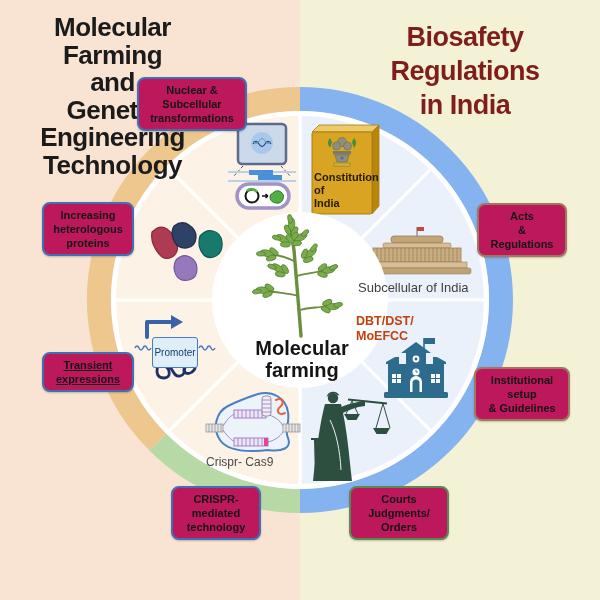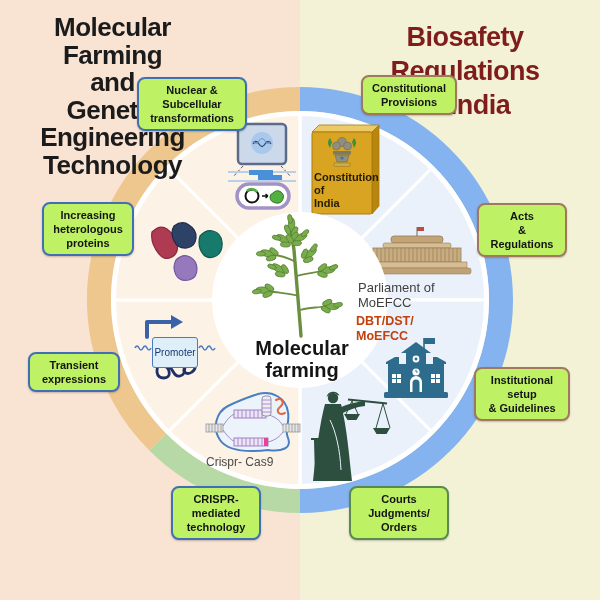--- a/index.html
+++ b/index.html
@@ -10,21 +10,21 @@
   }
   .bg-half{position:absolute;top:0;width:300px;height:600px;}
   .bg-left{left:0;background:#f9e3d2;}
   .bg-right{left:300px;background:#f4f2d6;}
   .wheel{position:absolute;left:0;top:0;}
   .pre{white-space:pre-line;}
   .title{position:absolute;text-align:center;font-weight:bold;}
   .title-left{left:15px;top:14px;width:195px;font-size:26px;line-height:27.5px;color:#1b1b1b;letter-spacing:-0.5px;}
   .title-right{left:358px;top:20px;width:214px;font-size:27px;line-height:34px;color:#7f1d1d;letter-spacing:-0.5px;}
   .label-box{
-    position:absolute;background:#bef264;border:2px solid #4070b4;border-radius:8px;
+    position:absolute;background:#be185d;border:2px solid #4070b4;border-radius:8px;
     font-weight:bold;font-size:11px;line-height:1.28;text-align:center;color:#141414;
     padding:4px 2px;box-shadow:0 1px 2px rgba(0,0,0,0.22);
   }
   .b-blue{border-color:#4070b4;}
   .b-brown{border-color:#a0785f;}
   .b-green{border-color:#5a8a50;}
   .caption{position:absolute;}
   .cap-parliament{left:358px;top:280px;width:114px;font-size:13px;color:#3f3f3f;}
   .cap-dbt{left:356px;top:314px;width:78px;font-size:12.5px;font-weight:bold;color:#c2410c;line-height:1.2;}
   .cap-book{left:314px;top:171px;width:60px;font-size:11px;font-weight:bold;color:#231c00;line-height:1.2;}
@@ -213,39 +213,37 @@
   <div class="title title-right pre">Biosafety
 Regulations
 in India</div>
 
   <div class="label-box b-blue pre" style="left:137px;top:77px;width:102px;">Nuclear &amp;
 Subcellular
 transformations</div>
   <div class="label-box b-blue pre" style="left:42px;top:202px;width:84px;">Increasing
 heterologous
 proteins</div>
-  <div class="label-box b-blue pre" style="left:28px;top:352px;width:84px;">Transient
+  <div class="label-box b-blue pre" style="left:42px;top:352px;width:84px;text-decoration:underline;">Transient
 expressions</div>
   <div class="label-box b-blue pre" style="left:171px;top:486px;width:82px;">CRISPR-
 mediated
 technology</div>
 
-  <div class="label-box b-brown pre" style="left:361px;top:75px;width:88px;">Constitutional
-Provisions</div>
   <div class="label-box b-brown pre" style="left:477px;top:203px;width:82px;">Acts
 &amp;
 Regulations</div>
   <div class="label-box b-brown pre" style="left:474px;top:351px;width:88px;margin-top:16px;">Institutional
 setup
 &amp; Guidelines</div>
   <div class="label-box b-green pre" style="left:349px;top:486px;width:92px;">Courts
 Judgments/
 Orders</div>
 
-  <div class="caption cap-parliament">Parliament of MoEFCC</div>
+  <div class="caption cap-parliament">Subcellular of India</div>
   <div class="caption cap-dbt pre">DBT/DST/
 MoEFCC</div>
   <div class="caption cap-book pre">Constitution
 of
 India</div>
   <div class="caption cap-crispr">Crispr- Cas9</div>
   <div class="chip-promoter">Promoter</div>
   <div class="cap-center pre">Molecular
 farming</div>
 

